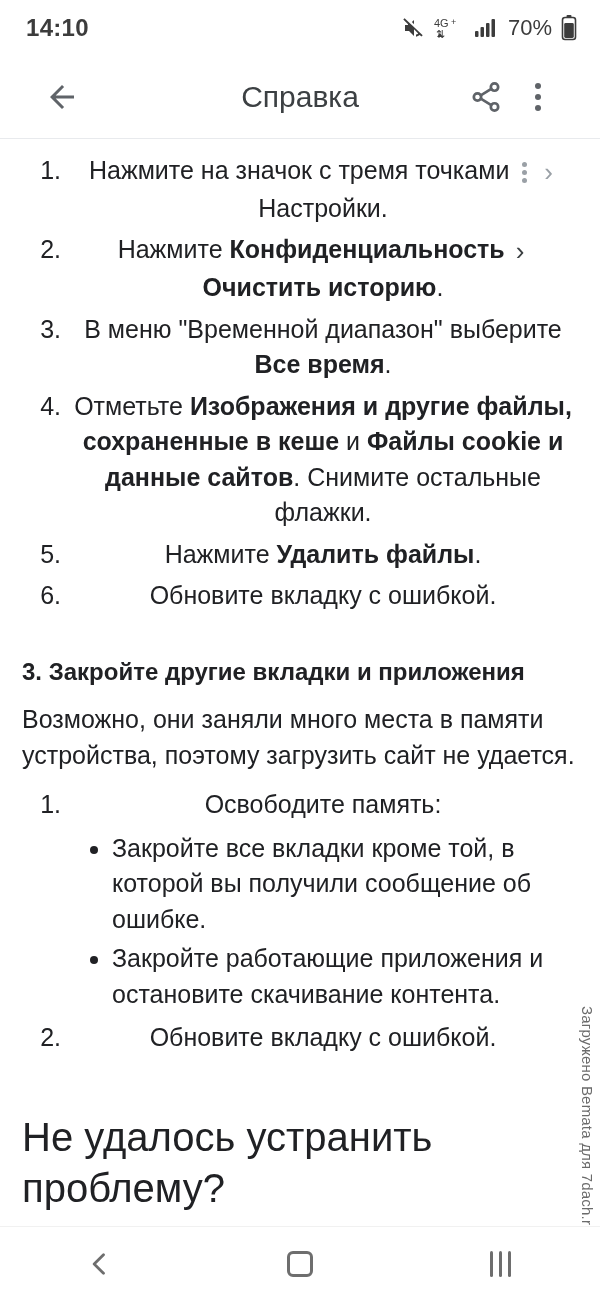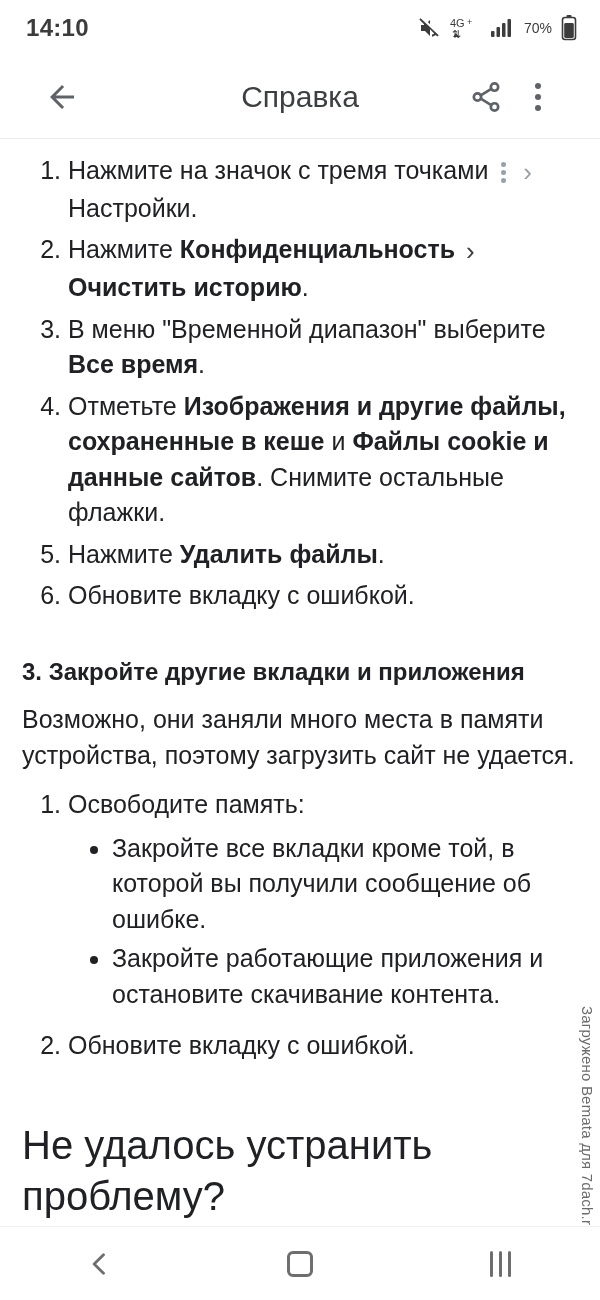--- a/index.html
+++ b/index.html
@@ -17,21 +17,21 @@
     display: flex;
     align-items: center;
     justify-content: space-between;
     padding: 0 22px 0 26px;
     color: #3c3c3c;
     font-size: 23px;
   }
   .status-left { display: flex; align-items: center; font-size: 24px; letter-spacing: .3px; font-weight: bold; }
   .status-right { display: flex; align-items: center; gap: 8px; text-align: right; }
   .status-right .icon { display: inline-flex; align-items: center; }
-  .battery-text { font-size: 14px; margin-left: 2px; }
+  .battery-text { font-size: 22px; margin-left: 2px; }
 
   
   .appbar {
     height: 82px;
     display: flex;
     align-items: center;
     padding: 0 36px;
     position: relative;
   }
   .appbar .title {
@@ -63,21 +63,21 @@
     color: #202124;
     font-size: 25px;
     line-height: 1.42;
     position: relative;
   }
   ol.steps {
     list-style: decimal;
     margin: 14px 0 0 0;
     padding-left: 46px;
   }
-  ol.steps > li { margin-bottom: 6px; }
+  ol.steps > li { margin-bottom: 6px; text-align: center; }
   ol.steps > li::marker { color: #202124; }
 
   b { font-weight: 700; }
 
   .inline-kebab {
     display: inline-flex;
     flex-direction: column;
     gap: 3px;
     vertical-align: middle;
     margin: 0 6px;
@@ -100,21 +100,21 @@
     color: #202124;
   }
   p.para {
     font-size: 25px;
     line-height: 1.45;
     margin-bottom: 6px;
   }
   ul.bullets {
     list-style: disc;
     padding-left: 44px;
-    margin: 8px 0 16px 0;
+    margin: 8px 0 8px 0;
   }
   ul.bullets > li { margin-bottom: 4px; }
 
   h1.big {
     font-size: 40px;
     font-weight: 400;
     line-height: 1.28;
     margin: 56px 0 10px 0;
     color: #202124;
   }

